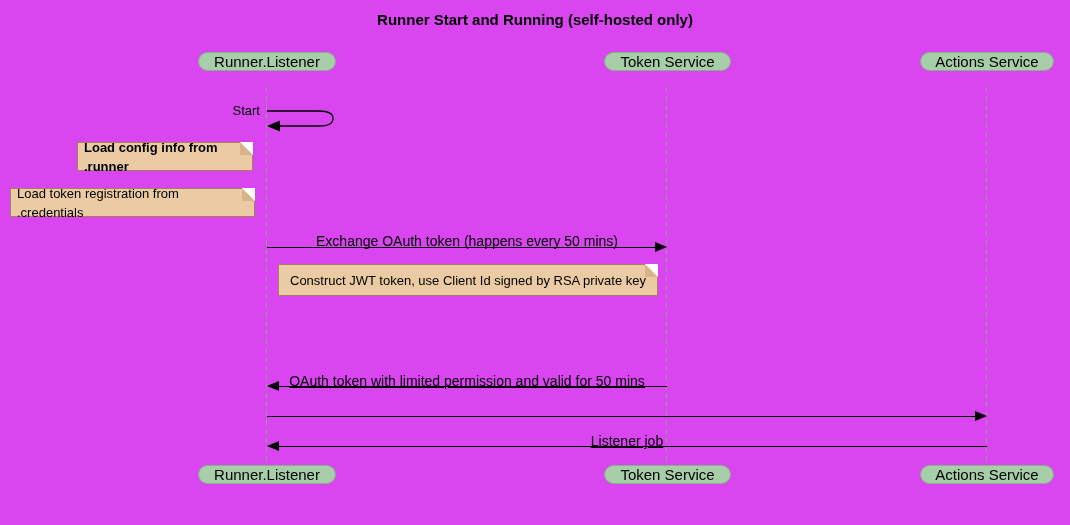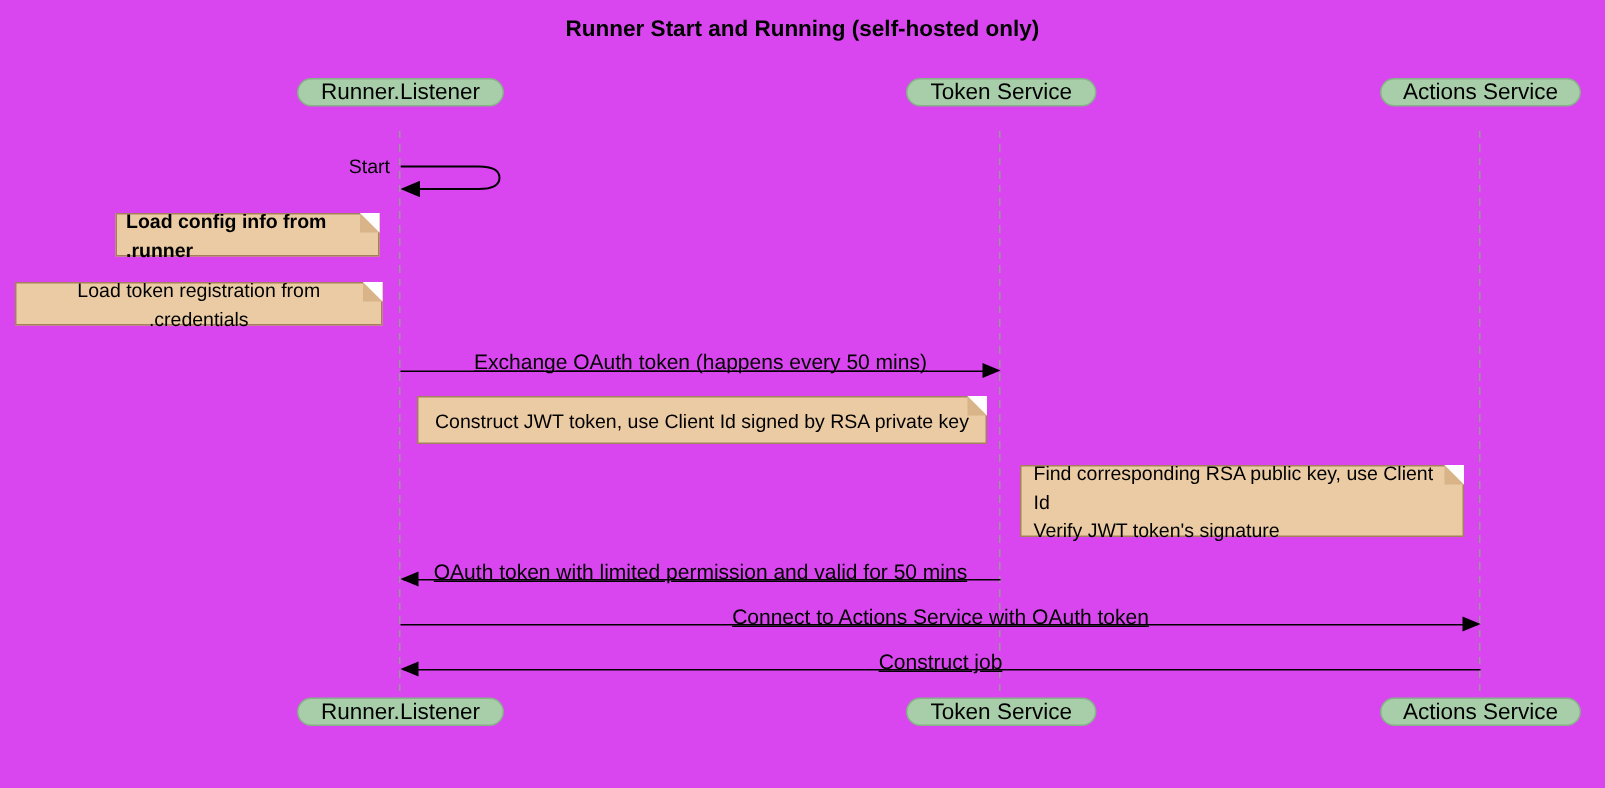--- a/index.html
+++ b/index.html
@@ -64,21 +64,21 @@
     padding:2px 6px;
     white-space:pre-line;
   }
   .note::before {
     content:""; position:absolute; top:-1px; right:-1px;
     border-style:solid;
     border-width:0 13px 13px 0;
     border-color:#ffffff #ffffff #D8B488 #D8B488;
   }
   .note-1 { left:77px;  top:142px; width:176px; height:29px;font-weight:bold; }
-  .note-2 { left:10px;  top:188px; width:245px; height:29px;text-align:center; }
+  .note-2 { left:10px;  top:188px; width:245px; height:29px; }
   .note-3 { left:278px; top:264px; width:380px; height:32px; }
   .note-4 { left:680px; top:310px; width:296px; height:48px; text-align:left; justify-content:flex-start; padding-left:8px; }
   .selfloop { position:absolute; left:267px; top:104px; }
 </style>
 </head>
 <body>
 
 <div class="diagram">
 
   <div class="title">Runner Start and Running (self-hosted only)</div>
@@ -93,36 +93,33 @@
 
   <div class="start-label">Start</div>
   <svg class="selfloop" width="70" height="30" viewBox="0 0 70 30">
     <path d="M0,7 H52 Q66,7 66,14.5 Q66,22 52,22 H13" fill="none" stroke="#000000" stroke-width="1.3"></path>
     <polygon points="0,22 13,16.5 13,27.5" fill="#000000"></polygon>
   </svg>
 
   <div class="note note-1">Load config info from .runner</div>
   <div class="note note-2">Load token registration from .credentials</div>
   <div class="note note-3">Construct JWT token, use Client Id signed by RSA private key</div>
-  <div class="note note-4">Find corresponding RSA public key, use Client Id
-Verify JWT token's signature</div>
 
   <div class="msg-label" style="left:267px; width:400px; top:233px;">Exchange OAuth token (happens every 50 mins)</div>
   <div class="mline" style="left:267px; width:398px; top:247px;"></div>
   <div class="head-right" style="left:655px; top:242px;"></div>
 
   <div class="msg-label" style="left:267px; width:400px; top:373px;">OAuth token with limited permission and valid for 50 mins</div>
   <div class="mline" style="left:269px; width:398px; top:386px;"></div>
   <div class="head-left" style="left:267px; top:381px;"></div>
 
-  <div class="msg-label" style="left:267px; width:720px; top:403px;">Connect to Actions Service with OAuth token</div>
   <div class="mline" style="left:267px; width:718px; top:416px;"></div>
   <div class="head-right" style="left:975px; top:411px;"></div>
 
-  <div class="msg-label" style="left:267px; width:720px; top:433px;">Construct job</div>
+  <div class="msg-label" style="left:267px; width:720px; top:433px;">Listener job</div>
   <div class="mline" style="left:269px; width:718px; top:446px;"></div>
   <div class="head-left" style="left:267px; top:441px;"></div>
 
   <div class="participant p-runner p-bot">Runner.Listener</div>
   <div class="participant p-token p-bot">Token Service</div>
   <div class="participant p-actions p-bot">Actions Service</div>
 
 </div>
 
 </body></html>

